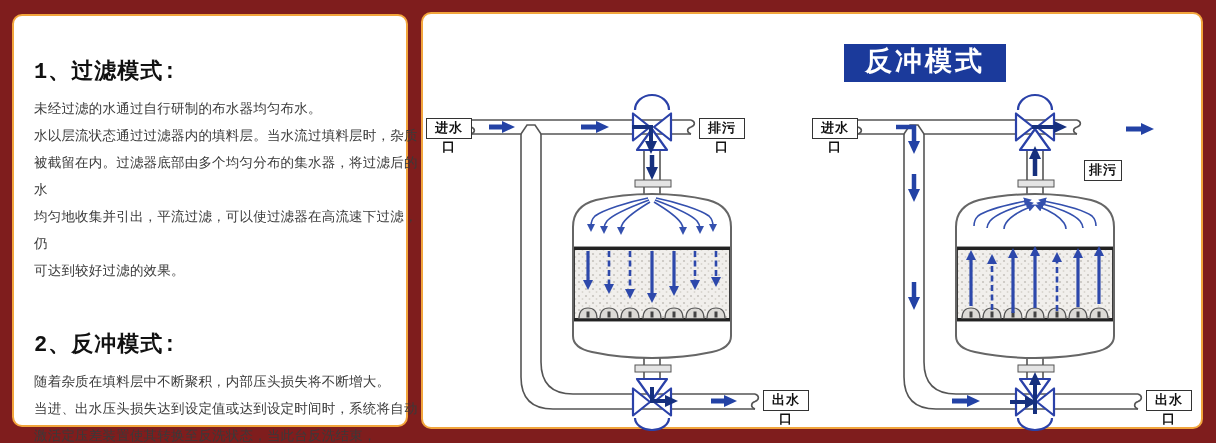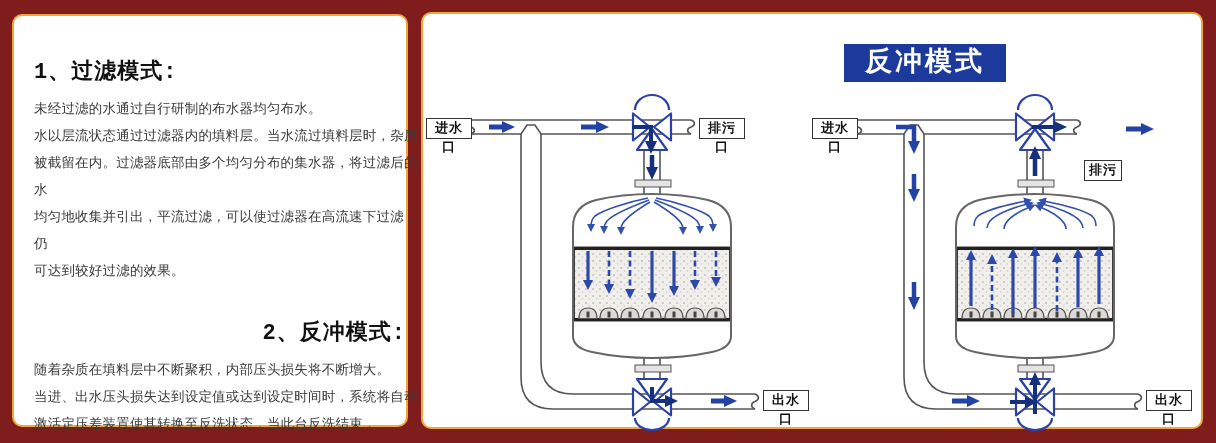--- a/index.html
+++ b/index.html
@@ -4,21 +4,21 @@
 <style>
   html,body{margin:0;padding:0;background:#fff;}
   #stage{position:relative;width:1216px;height:443px;background:#7f1d1d;overflow:hidden;
          font-family:Liberation Mono, monospace;padding-left:36px;}
 
   
   .card{position:absolute;background:#fff;border:2px solid #F2A53C;border-radius:10px;box-sizing:border-box;}
   #left-card{left:12px;top:14px;width:396px;height:413px;padding:0 0 0 20px;overflow:visible;}
   .sec-heading{font-size:22px;font-weight:bold;color:#111;letter-spacing:1px;margin:0;}
   #h1{margin-top:40px;}
-  #h2{margin-top:32px;text-align:right;}
+  #h2{margin-top:44px;}
   .sec-body{font-size:13.5px;color:#3a3a3a;line-height:27px;margin:10px 0 0 0;
             white-space:pre-line;width:384px;letter-spacing:0.2px;}
 
   
   #right-card{left:421px;top:12px;width:782px;height:417px;}
   .diagram{position:absolute;top:0;width:391px;height:417px;}
   #diag-filter{left:0;}
   #diag-backwash{left:383px;}
   .banner{position:absolute;top:30px;width:162px;height:38px;background:#1B3A9B;color:#fff;
           font-size:27px;font-weight:bold;text-align:center;line-height:39px;letter-spacing:3px;}

